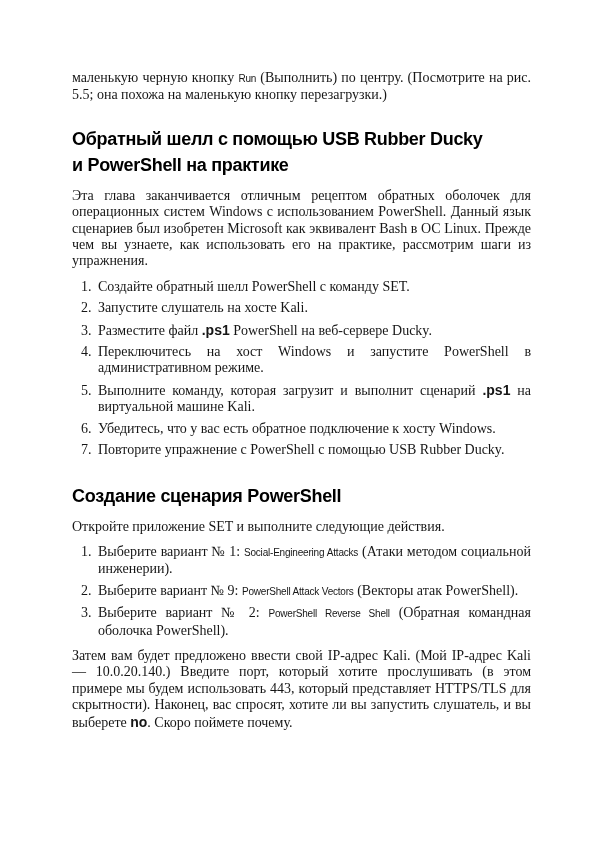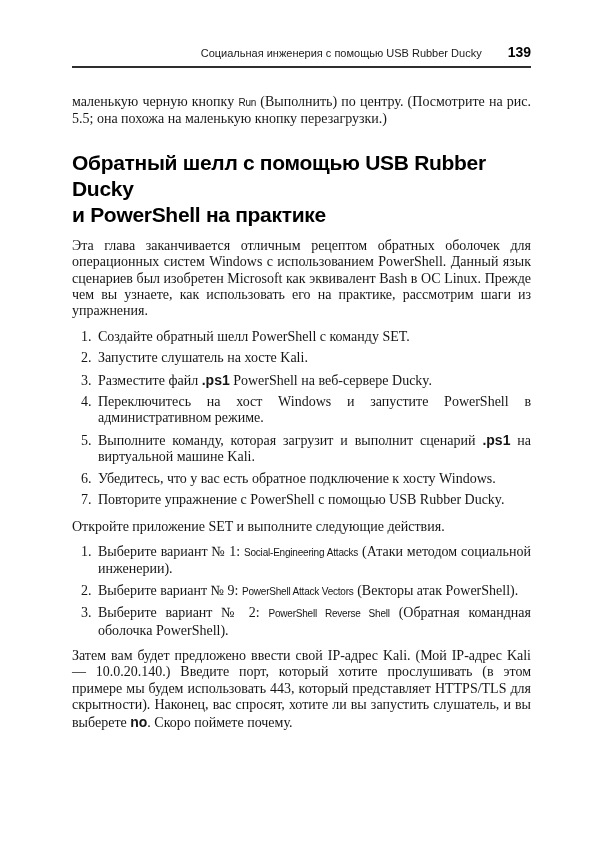--- a/index.html
+++ b/index.html
@@ -48,21 +48,21 @@
     margin: 0;
   }
   .intro-top { margin-top: 26px; }
   .para { margin-top: 10px; }
   .para-mid { margin-top: 9px; }
   
   h1.section-title, h2.section-title {
     font-family: "Liberation Sans", sans-serif;
     font-weight: bold;
     color: #000000;
-    font-size: 21px;
+    font-size: 18px;
     line-height: 26px;
     letter-spacing: -0.3px;
     margin: 0;
   }
   h1.section-title { margin-top: 22px; }
   h2.section-title { margin-top: 24px; }
   .title-line { display: block; }
   
   ol.steps {
     margin: 9px 0 0 0;
@@ -98,44 +98,41 @@
     color: #1c1c1c;
     white-space: pre;
   }
   .code-line { white-space: pre; }
 </style>
 </head>
 <body>
 
 <div class="page">
 
-  <header class="page-header">
-    <span class="running-title">Социальная инженерия с помощью USB Rubber Ducky</span>
-    <span class="page-number">139</span>
-  </header>
 
   <p class="body-text intro-top"><span class="run-serif">маленькую черную кнопку </span><span class="run-sans">Run</span><span class="run-serif"> (Выполнить) по центру. (Посмотрите на рис. 5.5; она похожа на маленькую кнопку перезагрузки.)</span></p>
 
   <h1 class="section-title">
     <span class="title-line">Обратный шелл с помощью USB Rubber Ducky</span>
     <span class="title-line">и PowerShell на практике</span>
   </h1>
 
   <p class="body-text para"><span class="run-serif">Эта глава заканчивается отличным рецептом обратных оболочек для операционных систем Windows с использованием PowerShell. Данный язык сценариев был изобретен Microsoft как эквивалент Bash в ОС Linux. Прежде чем вы узнаете, как использовать его на практике, рассмотрим шаги из упражнения.</span></p>
 
   <ol class="steps">
     <li class="body-text"><span class="run-serif">Создайте обратный шелл PowerShell с команду SET.</span></li>
     <li class="body-text"><span class="run-serif">Запустите слушатель на хосте Kali.</span></li>
     <li class="body-text"><span class="run-serif">Разместите файл </span><span class="run-mono">.ps1</span><span class="run-serif"> PowerShell на веб-сервере Ducky.</span></li>
     <li class="body-text"><span class="run-serif">Переключитесь на хост Windows и запустите PowerShell в административном режиме.</span></li>
     <li class="body-text"><span class="run-serif">Выполните команду, которая загрузит и выполнит сценарий </span><span class="run-mono">.ps1</span><span class="run-serif"> на виртуальной машине Kali.</span></li>
     <li class="body-text"><span class="run-serif">Убедитесь, что у вас есть обратное подключение к хосту Windows.</span></li>
     <li class="body-text"><span class="run-serif">Повторите упражнение с PowerShell с помощью USB Rubber Ducky.</span></li>
   </ol>
 
+  <h2 class="section-title">Создание сценария PowerShell</h2>
 
   <p class="body-text para"><span class="run-serif">Откройте приложение SET и выполните следующие действия.</span></p>
 
   <ol class="steps">
     <li class="body-text"><span class="run-serif">Выберите вариант № 1: </span><span class="run-sans">Social-Engineering Attacks</span><span class="run-serif"> (Атаки методом социальной инженерии).</span></li>
     <li class="body-text"><span class="run-serif">Выберите вариант № 9: </span><span class="run-sans">PowerShell Attack Vectors</span><span class="run-serif"> (Векторы атак PowerShell).</span></li>
     <li class="body-text"><span class="run-serif">Выберите вариант № 2: </span><span class="run-sans">PowerShell Reverse Shell</span><span class="run-serif"> (Обратная командная оболочка PowerShell).</span></li>
   </ol>
 
   <p class="body-text para-mid"><span class="run-serif">Затем вам будет предложено ввести свой IP-адрес Kali. (Мой IP-адрес Kali — 10.0.20.140.) Введите порт, который хотите прослушивать (в этом примере мы будем использовать 443, который представляет HTTPS/TLS для скрытности). Наконец, вас спросят, хотите ли вы запустить слушатель, и вы выберете </span><span class="run-mono">no</span><span class="run-serif">. Скоро поймете почему.</span></p>

